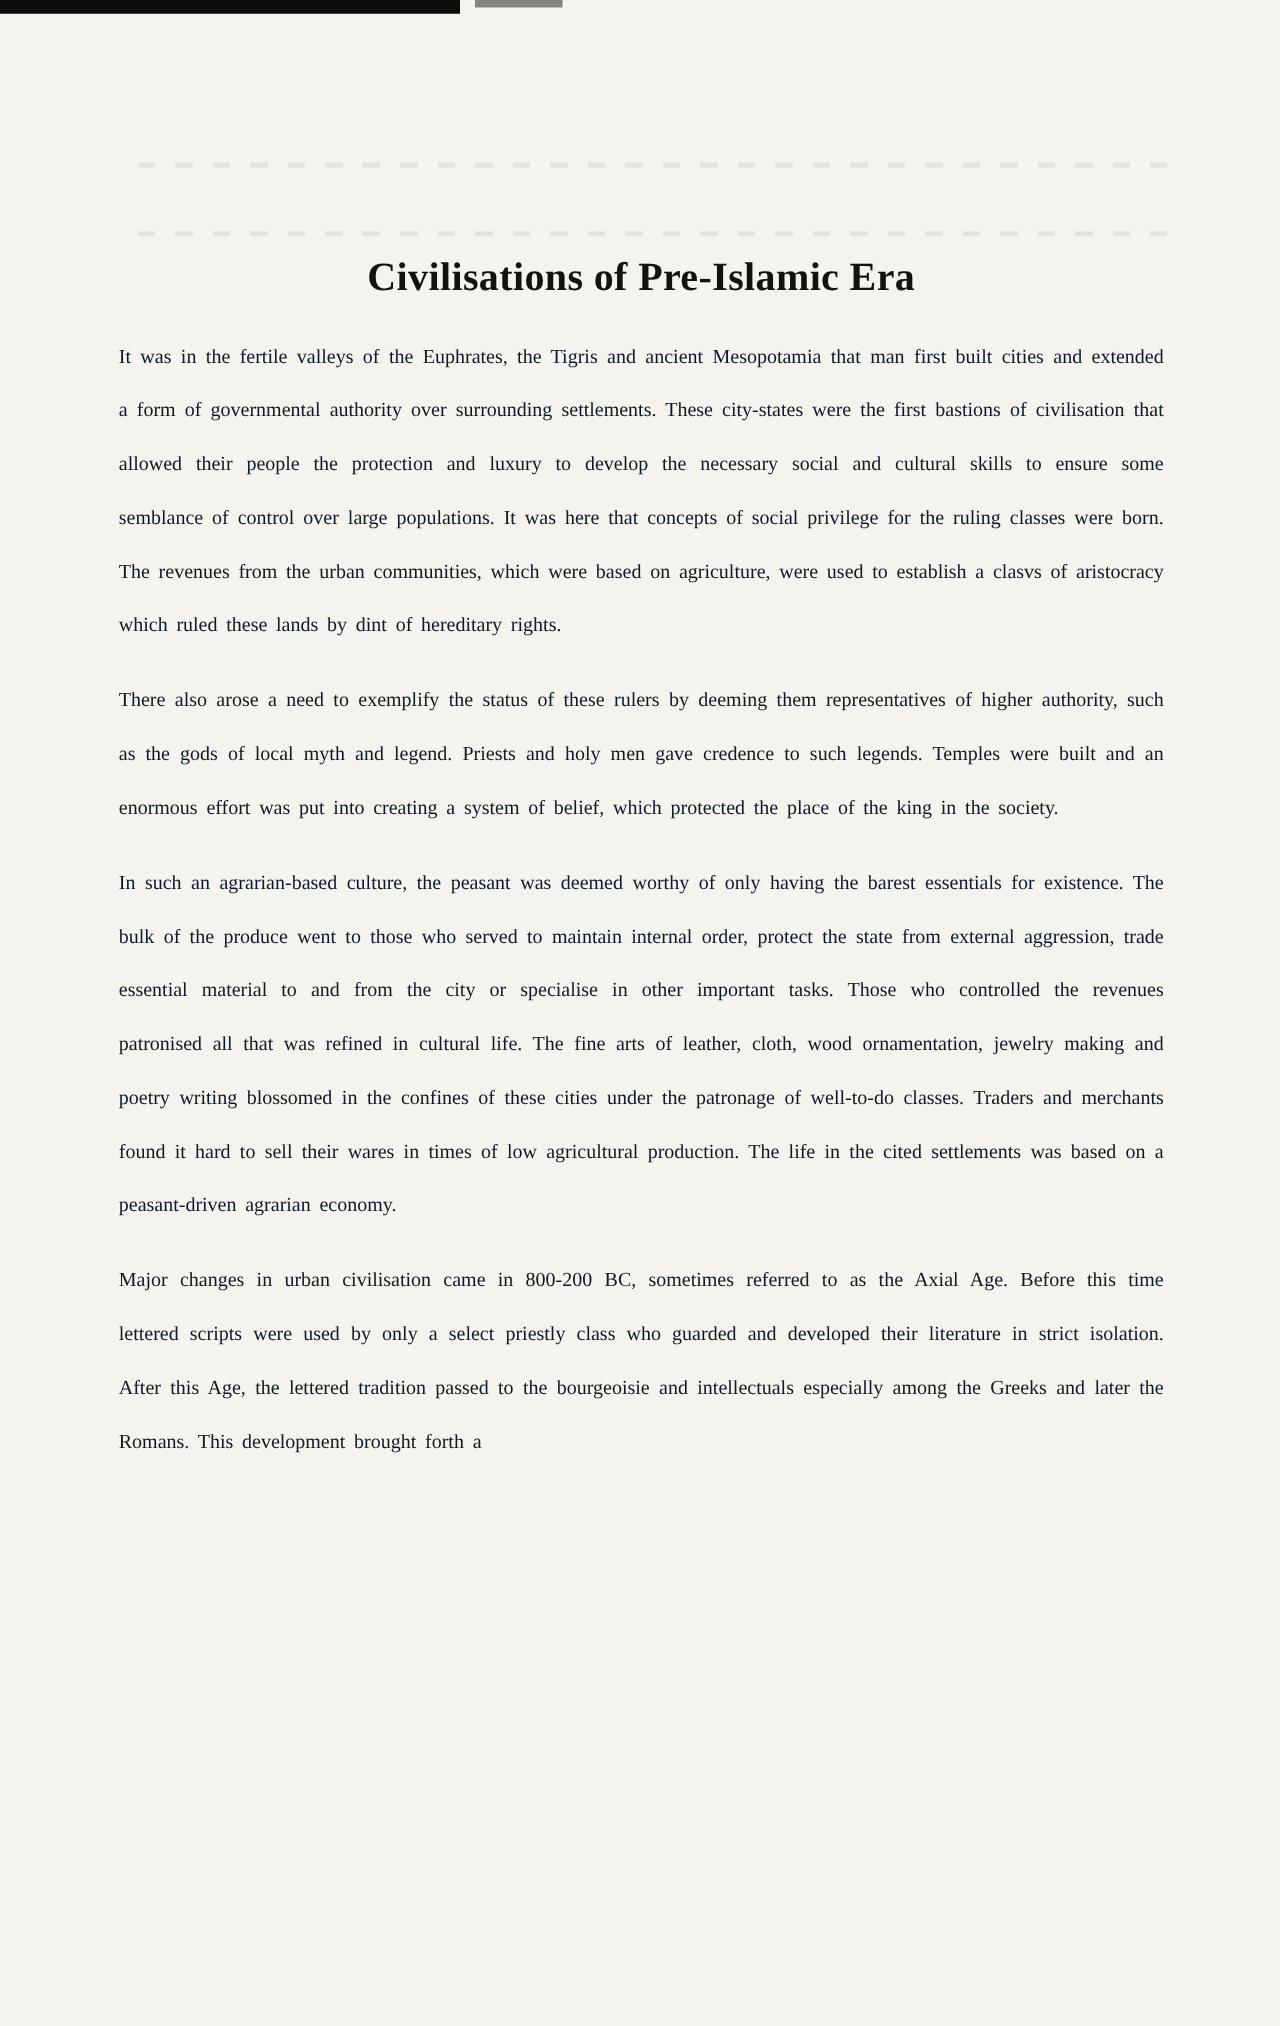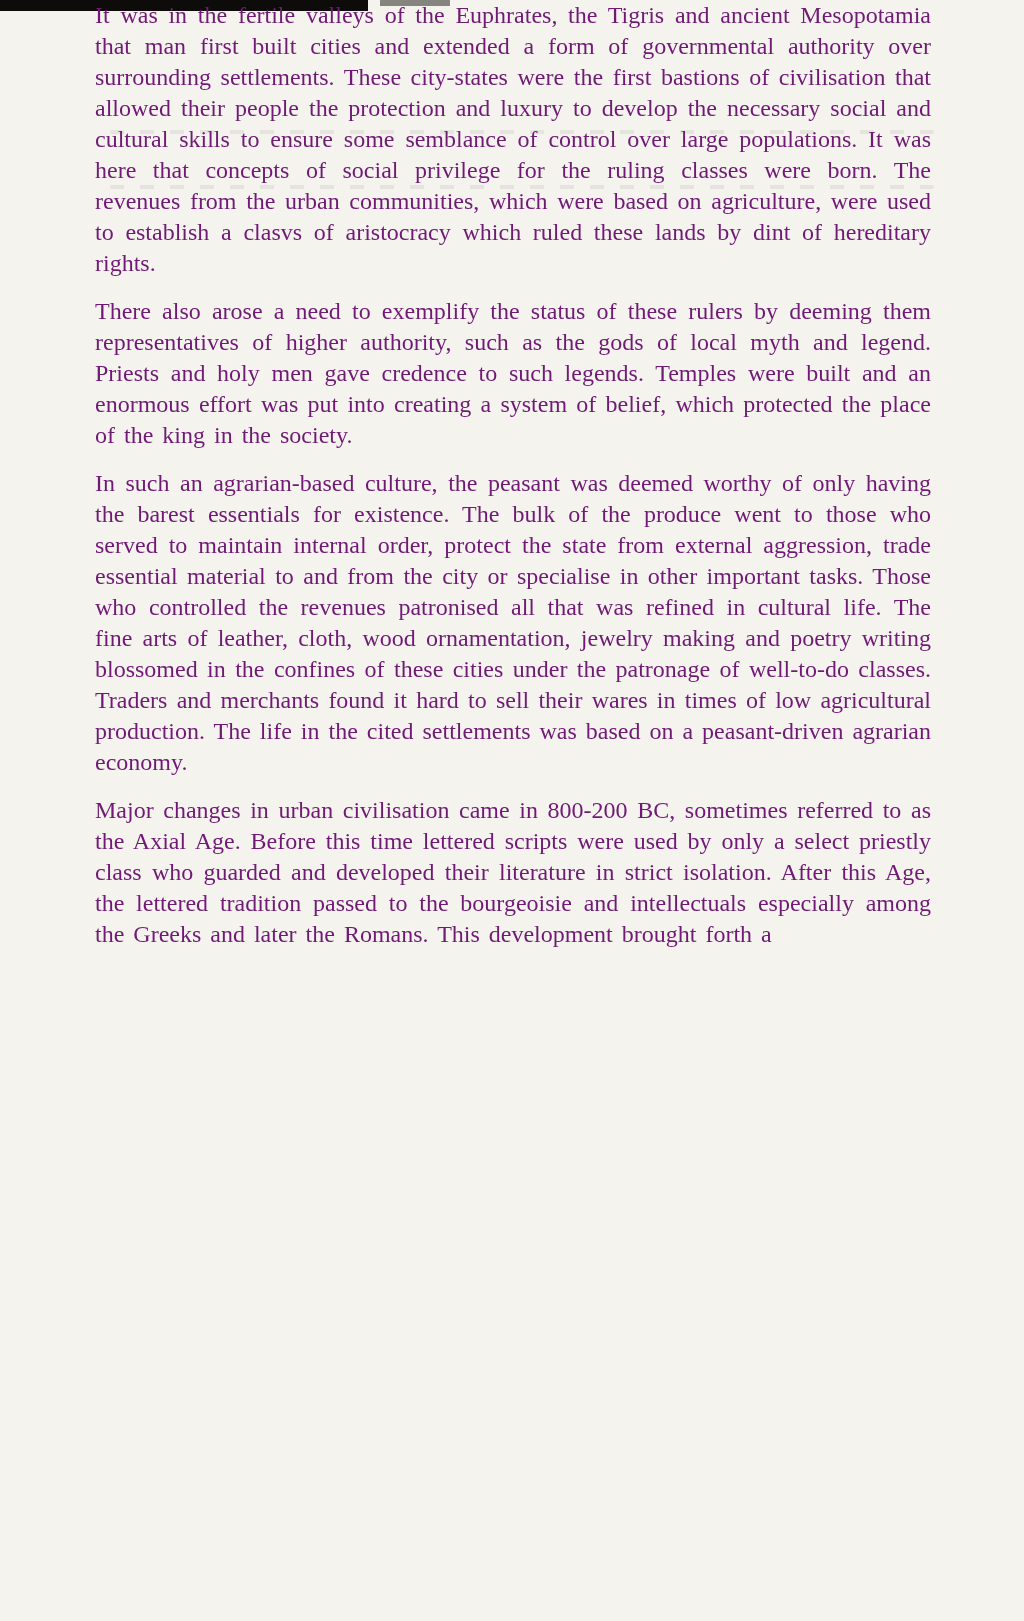--- a/index.html
+++ b/index.html
@@ -55,35 +55,36 @@
     padding-top: 203px;
     padding-bottom: 24px;
     text-align: center;
     font-size: 32px;
     font-weight: bold;
     letter-spacing: 0.3px;
     color: #14120f;
   }
   .body-text p {
     margin: 0 0 17px 0;
-    font-size: 24px;
-    line-height: 31px;
+    font-size: 16px;
+    line-height: 43px;
     text-align: justify;
     word-spacing: 3px;
-    color: #701a75;
+    color: #0f172a;
   }
 </style>
 </head>
 <body>
 
 <div class="scan-strip"></div>
 <div class="scan-strip-2"></div>
 <div class="scan-smudge" style="top:130px"></div>
 <div class="scan-smudge" style="top:185px"></div>
 
 <div class="page">
+  <h1 class="title">Civilisations of Pre-Islamic Era</h1>
   <div class="body-text">
     <p>It was in the fertile valleys of the Euphrates, the Tigris and ancient Mesopotamia that man first built cities and extended a form of governmental authority over surrounding settlements. These city-states were the first bastions of civilisation that allowed their people the protection and luxury to develop the necessary social and cultural skills to ensure some semblance of control over large populations. It was here that concepts of social privilege for the ruling classes were born. The revenues from the urban communities, which were based on agriculture, were used to establish a clasvs of aristocracy which ruled these lands by dint of hereditary rights.</p>
     <p>There also arose a need to exemplify the status of these rulers by deeming them representatives of higher authority, such as the gods of local myth and legend. Priests and holy men gave credence to such legends. Temples were built and an enormous effort was put into creating a system of belief, which protected the place of the king in the society.</p>
     <p>In such an agrarian-based culture, the peasant was deemed worthy of only having the barest essentials for existence. The bulk of the produce went to those who served to maintain internal order, protect the state from external aggression, trade essential material to and from the city or specialise in other important tasks. Those who controlled the revenues patronised all that was refined in cultural life. The fine arts of leather, cloth, wood ornamentation, jewelry making and poetry writing blossomed in the confines of these cities under the patronage of well-to-do classes. Traders and merchants found it hard to sell their wares in times of low agricultural production. The life in the cited settlements was based on a peasant-driven agrarian economy.</p>
     <p>Major changes in urban civilisation came in 800-200 BC, sometimes referred to as the Axial Age. Before this time lettered scripts were used by only a select priestly class who guarded and developed their literature in strict isolation. After this Age, the lettered tradition passed to the bourgeoisie and intellectuals especially among the Greeks and later the Romans. This development brought forth a</p>
   </div>
 </div>
 
 </body></html>

